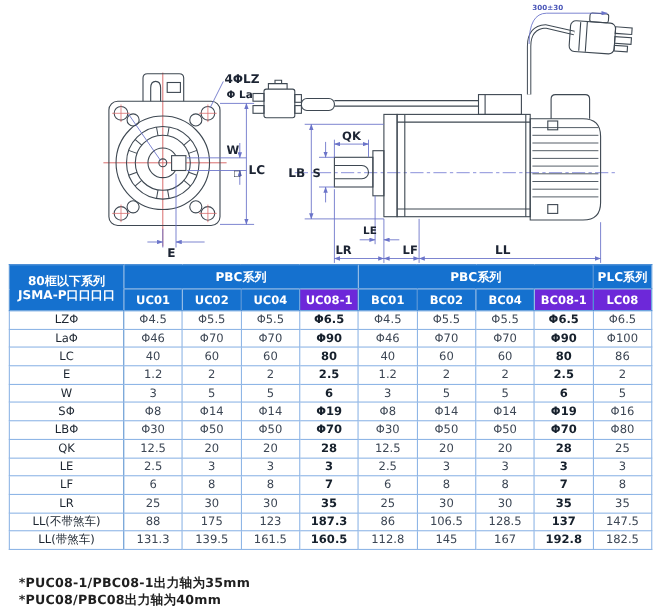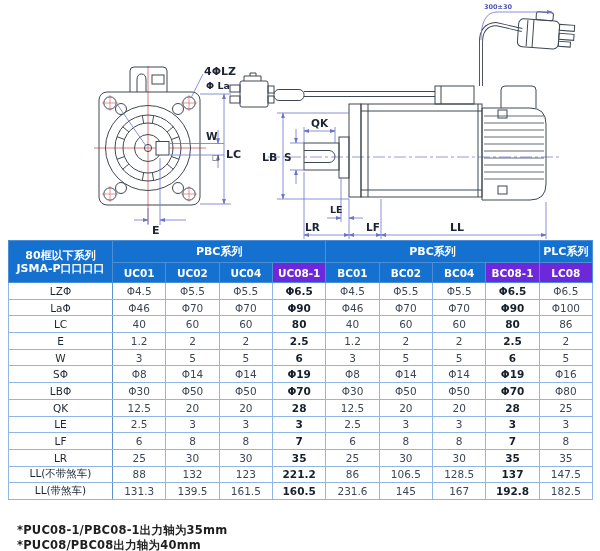--- a/index.html
+++ b/index.html
@@ -362,36 +362,36 @@
             <td class="boldcol">35</td>
             <td class="group-start">25</td>
             <td>30</td>
             <td>30</td>
             <td class="boldcol">35</td>
             <td class="group-start">35</td>
           </tr>
           <tr>
             <th class="rowlabel">LL(不带煞车)</th>
             <td class="group-start">88</td>
-            <td>132</td>
+            <td>175</td>
             <td>123</td>
-            <td class="boldcol">221.2</td>
+            <td class="boldcol">187.3</td>
             <td class="group-start">86</td>
             <td>106.5</td>
             <td>128.5</td>
             <td class="boldcol">137</td>
             <td class="group-start">147.5</td>
           </tr>
           <tr>
             <th class="rowlabel">LL(带煞车)</th>
             <td class="group-start">131.3</td>
             <td>139.5</td>
             <td>161.5</td>
             <td class="boldcol">160.5</td>
-            <td class="group-start">231.6</td>
+            <td class="group-start">112.8</td>
             <td>145</td>
             <td>167</td>
             <td class="boldcol">192.8</td>
             <td class="group-start">182.5</td>
           </tr>
         </tbody>
       </table>
   </div>
 
   

